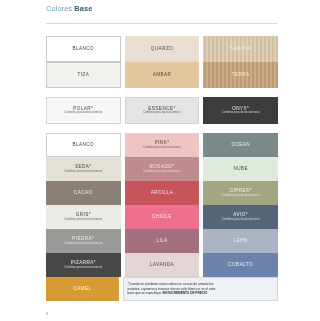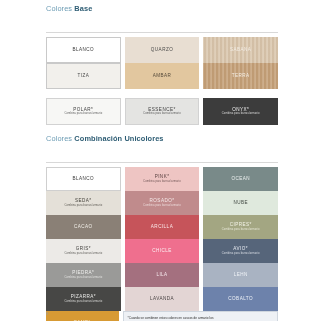--- a/index.html
+++ b/index.html
@@ -26,23 +26,23 @@
     left: 46px;
     top: 4px;
     width: 232px;
   }
 
   
   .section-head {
     font-size: 7.4px;
     letter-spacing: 0.1px;
     color: #5b8fa8;
-    padding-bottom: 19px;
+    padding-bottom: 10px;
     border-bottom: 0.8px solid #d8d8d8;
-    margin-bottom: 4px;
+    margin-bottom: 12px;
     white-space: nowrap;
   }
   .section-head .light { font-weight: normal; color: #6c9cb4; }
   .section-head .bold  { font-weight: bold; color: #3c6running; }
   .section-head .bold  { font-weight: bold; color: #2e5d74; }
 
   
   .grid {
     display: flex;
     gap: 4px;
@@ -199,24 +199,20 @@
         <div class="col">
           <div class="sw comb-sw" style="background: rgb(60, 60, 60); color: rgb(240, 240, 240);">
             <div class="nm">ONYX*</div>
             <div class="sub">Combina para barras/armario</div>
           </div>
         </div>
       </div>
 
     <div class="spacer-md"></div>
 
-    <div class="section-head">
-      <span class="light">Colores</span>
-      <span class="bold">Combinación Unicolores</span>
-    </div>
     <div class="grid" id="uni-grid">
         <div class="col">
           <div class="sw uni-sw outlined" style="background: rgb(255, 255, 255); color: rgb(58, 58, 58);">
             <div class="nm">BLANCO</div>
           </div>
           <div class="sw uni-sw" style="background: rgb(228, 224, 216); color: rgb(69, 66, 60);">
             <div class="nm">SEDA*</div>
             <div class="sub">Combina para barras/armario</div>
           </div>
           <div class="sw uni-sw" style="background: rgb(138, 128, 118); color: rgb(242, 239, 233);">

